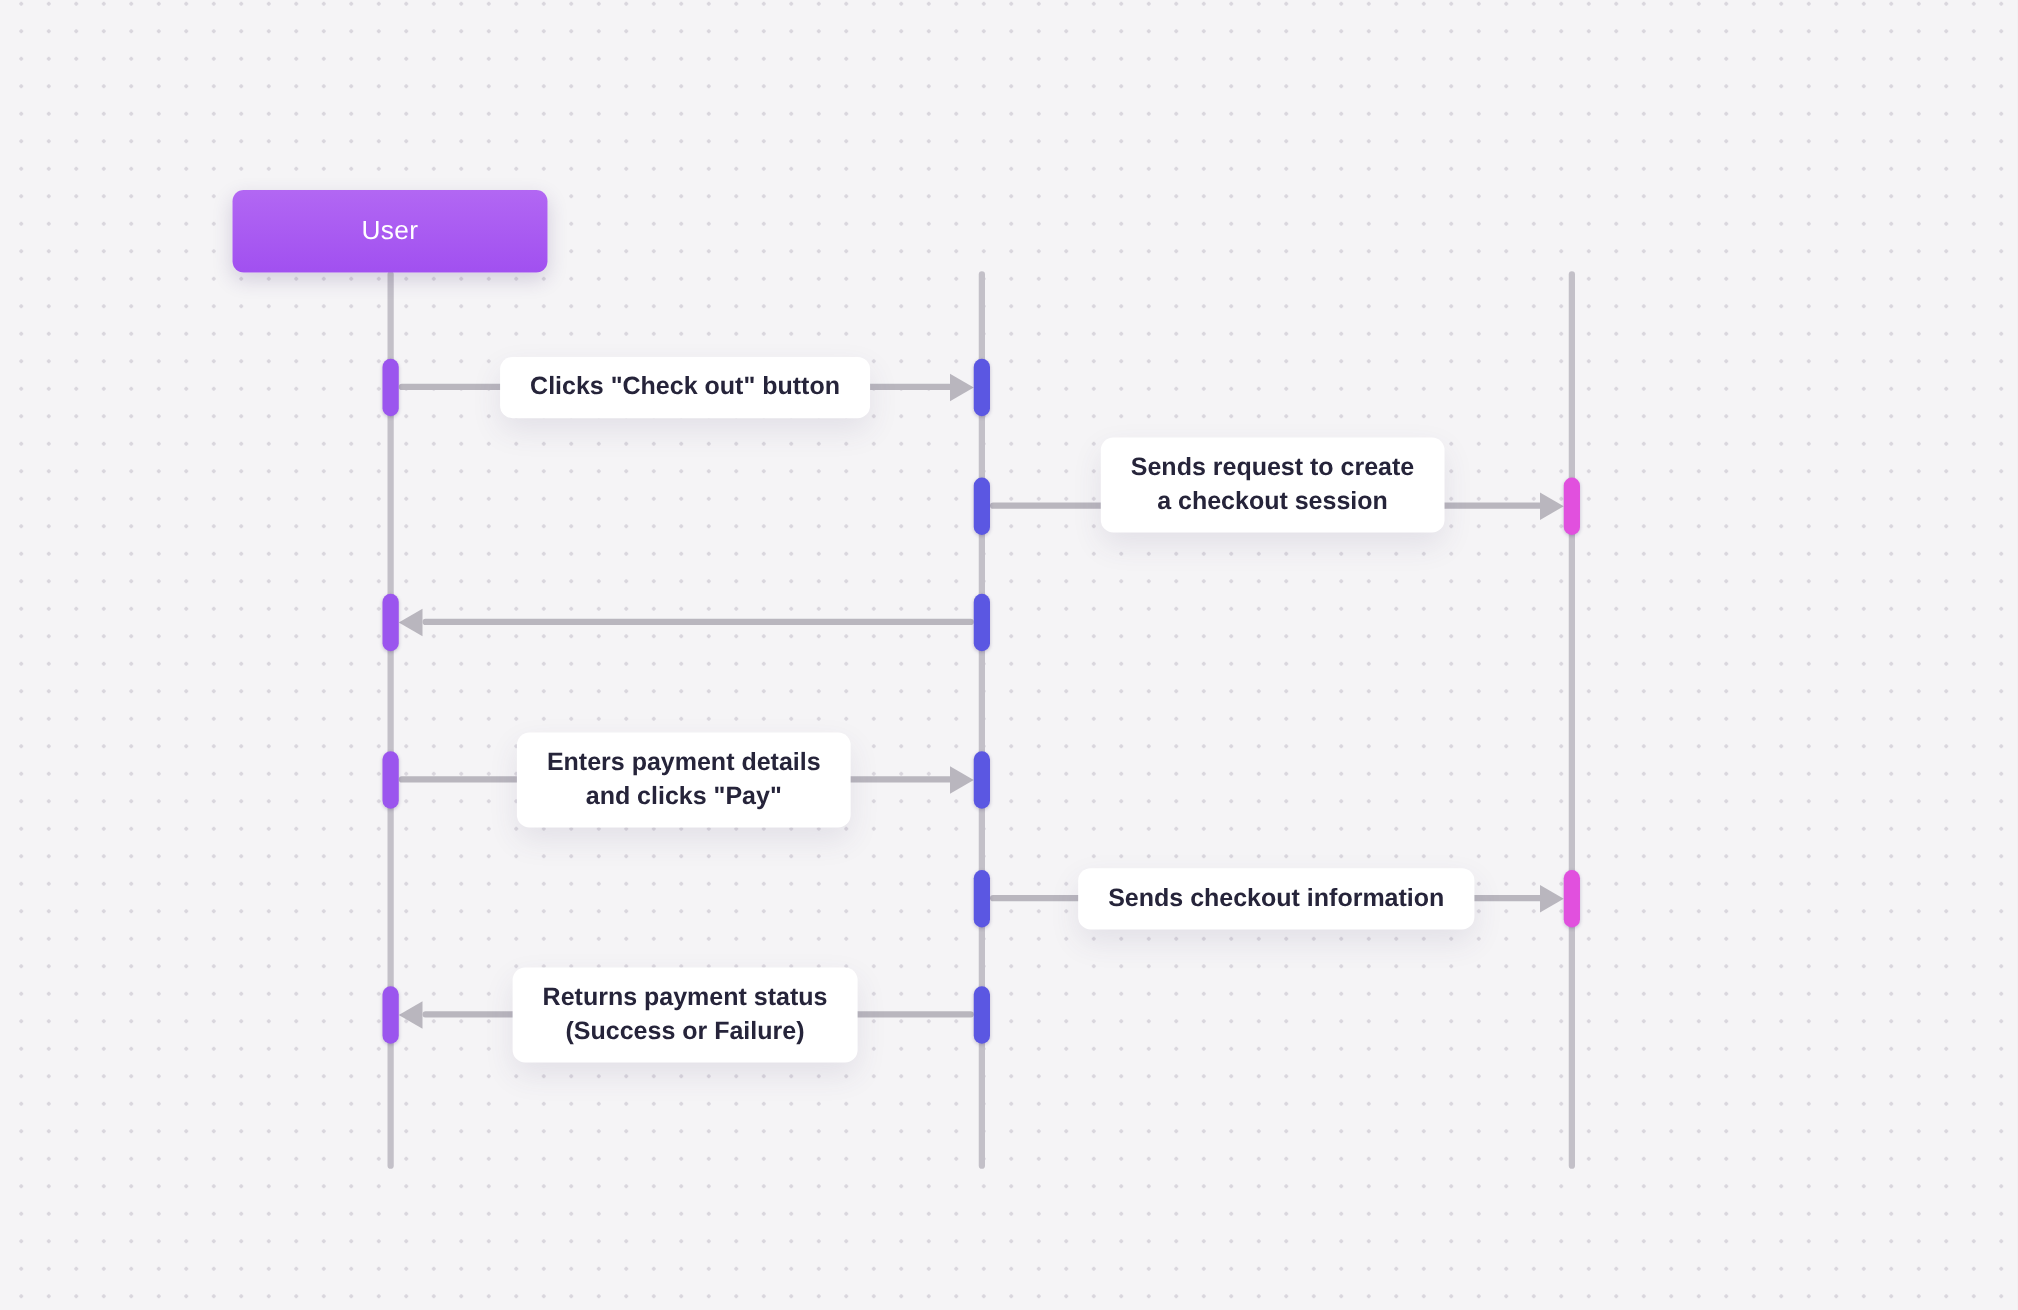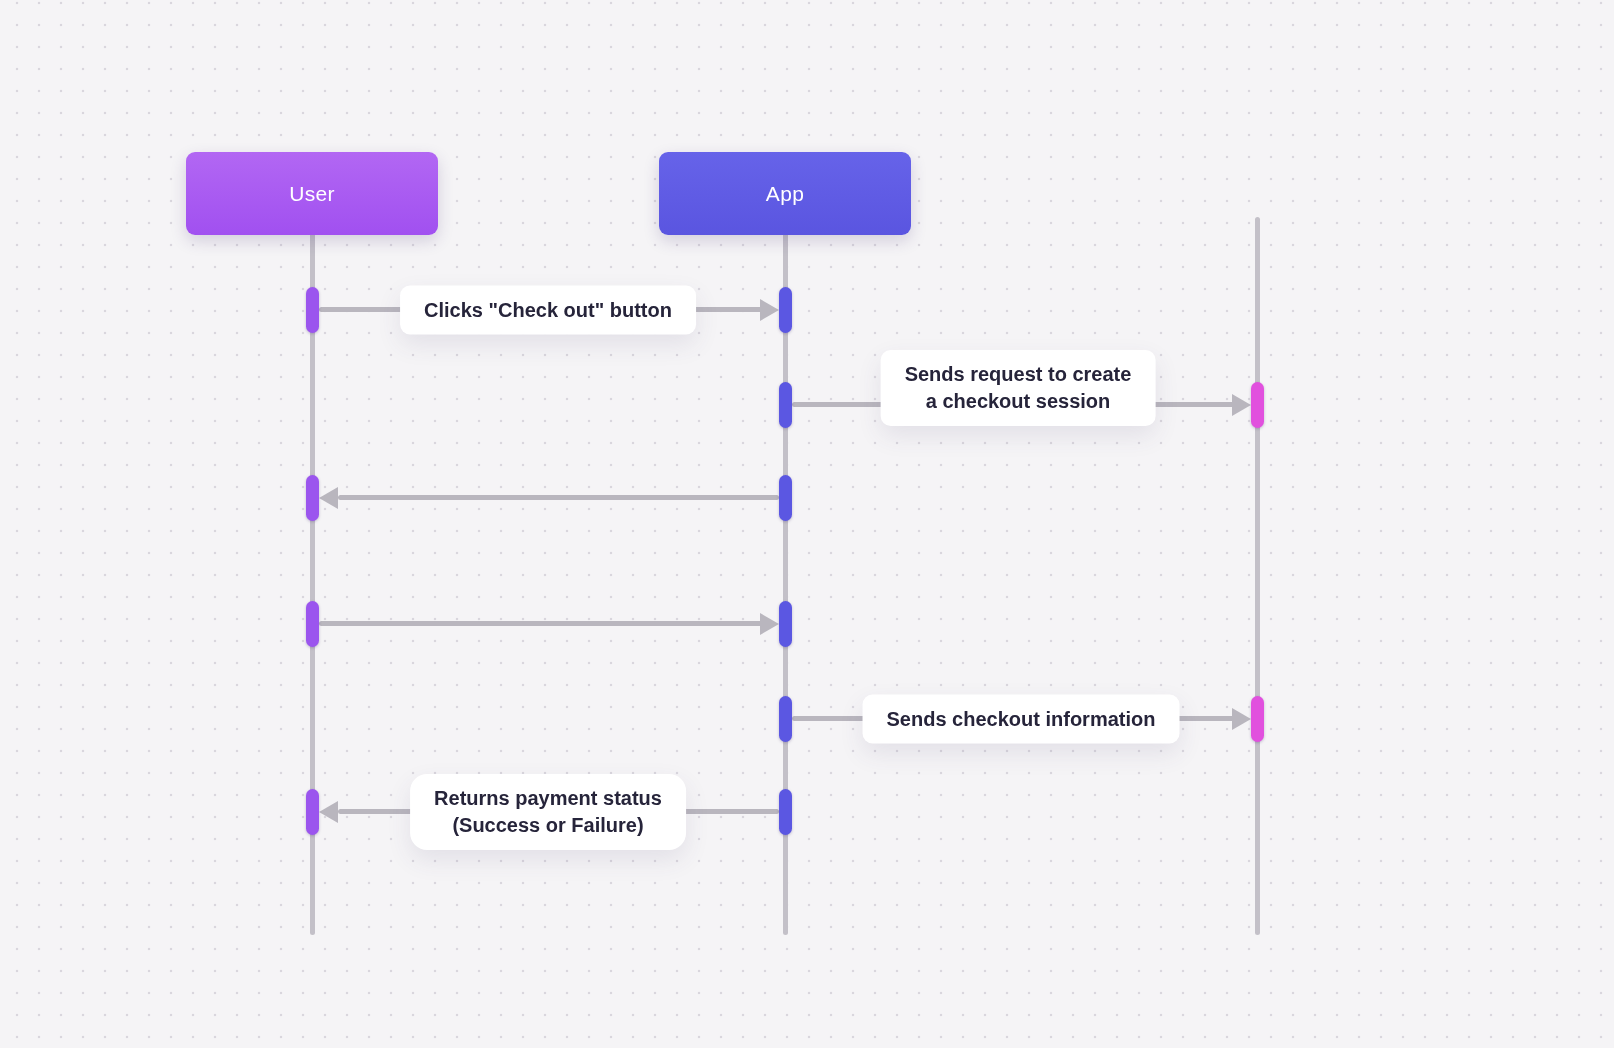--- a/index.html
+++ b/index.html
@@ -11,21 +11,21 @@
     position:relative;
     width:1614px;height:1048px;
     overflow:hidden;
     background-color:#f5f4f6;
     background-image:radial-gradient(circle, #d9d6dd 1.4px, rgba(0,0,0,0) 1.6px);
     background-size:22px 22px;
     background-position:6px 14px;
   }
   .actor{
     position:absolute;
-    width:252px;height:83px;
+    width:252px;height:66px;
     border-radius:9px;
     display:flex;align-items:center;justify-content:center;
     color:#ffffff;
     font-size:21px;font-weight:500;letter-spacing:.3px;
     box-shadow:0 6px 16px rgba(60,40,110,.18);
     z-index:5;
   }
   .lifeline{
     position:absolute;
     width:5px;
@@ -77,23 +77,20 @@
 
 <div class="canvas">
 
   <div class="lifeline" style="left: 310px; top: 217px; height: 718px; background: rgb(195, 192, 200);"></div>
   <div class="lifeline" style="left: 783px; top: 217px; height: 718px; background: rgb(195, 192, 200);"></div>
   <div class="lifeline" style="left: 1255px; top: 217px; height: 718px; background: rgb(195, 192, 200);"></div>
 
   <div class="actor" style="left: 186px; top: 152px; background: linear-gradient(rgb(178, 103, 243), rgb(161, 80, 240));">
     <span>User</span>
   </div>
-  <div class="actor" style="left: 659px; top: 152px; background: linear-gradient(rgb(102, 99, 233), rgb(90, 85, 224));">
-    <span>App</span>
-  </div>
 
   <div class="activation" style="left: 306px; top: 287px; background: rgb(155, 85, 238);"></div>
   <div class="activation" style="left: 779px; top: 287px; background: rgb(91, 87, 226);"></div>
   <div class="arrow-line" style="left: 319px; top: 307px; width: 443px; background: rgb(185, 182, 190);"></div>
   <div class="arrow-head right" style="left:760px;top:299px;"></div>
   <div class="msg-label" style="left:548px;top:310px;">
     <span>Clicks "Check out" button</span>
   </div>
 
   <div class="activation" style="left: 779px; top: 382px; background: rgb(91, 87, 226);"></div>
@@ -107,31 +104,35 @@
 
   <div class="activation" style="left: 306px; top: 475px; background: rgb(155, 85, 238);"></div>
   <div class="activation" style="left: 779px; top: 475px; background: rgb(91, 87, 226);"></div>
   <div class="arrow-line" style="left: 338px; top: 495px; width: 441px; background: rgb(185, 182, 190);"></div>
   <div class="arrow-head left" style="left:319px;top:487px;"></div>
 
   <div class="activation" style="left: 306px; top: 601px; background: rgb(155, 85, 238);"></div>
   <div class="activation" style="left: 779px; top: 601px; background: rgb(91, 87, 226);"></div>
   <div class="arrow-line" style="left: 319px; top: 621px; width: 443px; background: rgb(185, 182, 190);"></div>
   <div class="arrow-head right" style="left:760px;top:613px;"></div>
+  <div class="msg-label" style="left:547px;top:624px;">
+    <span>Enters payment details
+and clicks "Pay"</span>
+  </div>
 
   <div class="activation" style="left: 779px; top: 696px; background: rgb(91, 87, 226);"></div>
   <div class="activation" style="left: 1251px; top: 696px; background: rgb(225, 80, 222);"></div>
   <div class="arrow-line" style="left: 792px; top: 716px; width: 442px; background: rgb(185, 182, 190);"></div>
   <div class="arrow-head right" style="left:1232px;top:708px;"></div>
   <div class="msg-label" style="left:1021px;top:719px;">
     <span>Sends checkout information</span>
   </div>
 
   <div class="activation" style="left: 306px; top: 789px; background: rgb(155, 85, 238);"></div>
   <div class="activation" style="left: 779px; top: 789px; background: rgb(91, 87, 226);"></div>
   <div class="arrow-line" style="left: 338px; top: 809px; width: 441px; background: rgb(185, 182, 190);"></div>
   <div class="arrow-head left" style="left:319px;top:801px;"></div>
-  <div class="msg-label" style="left:548px;top:812px;border-radius:17px;">
+  <div class="msg-label" style="left:548px;top:812px;">
     <span>Returns payment status
 (Success or Failure)</span>
   </div>
 
 </div>
 
 </body></html>

